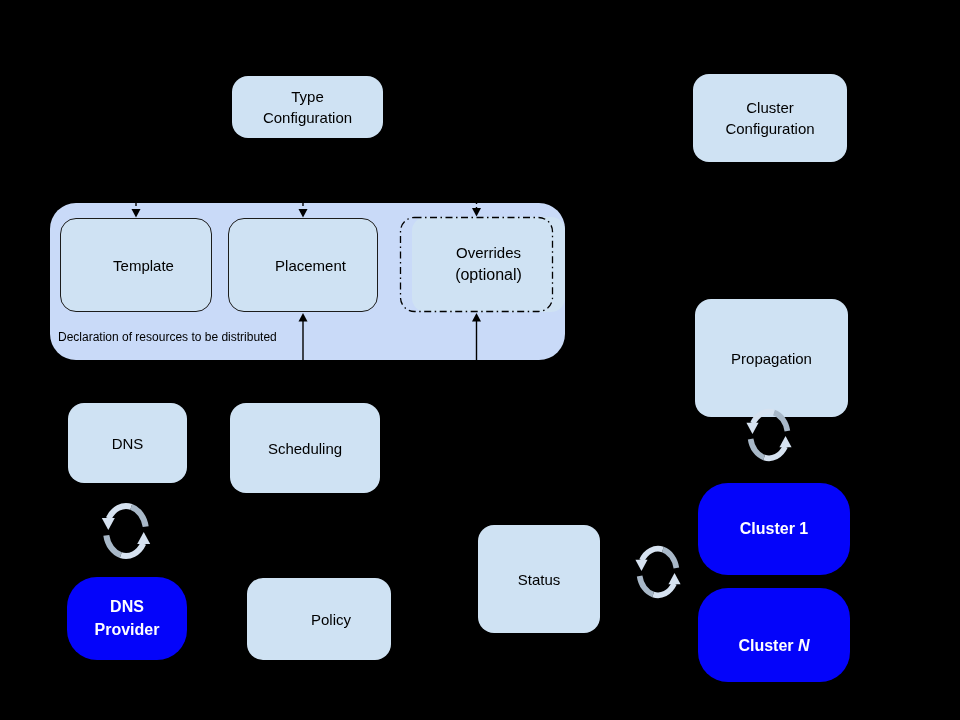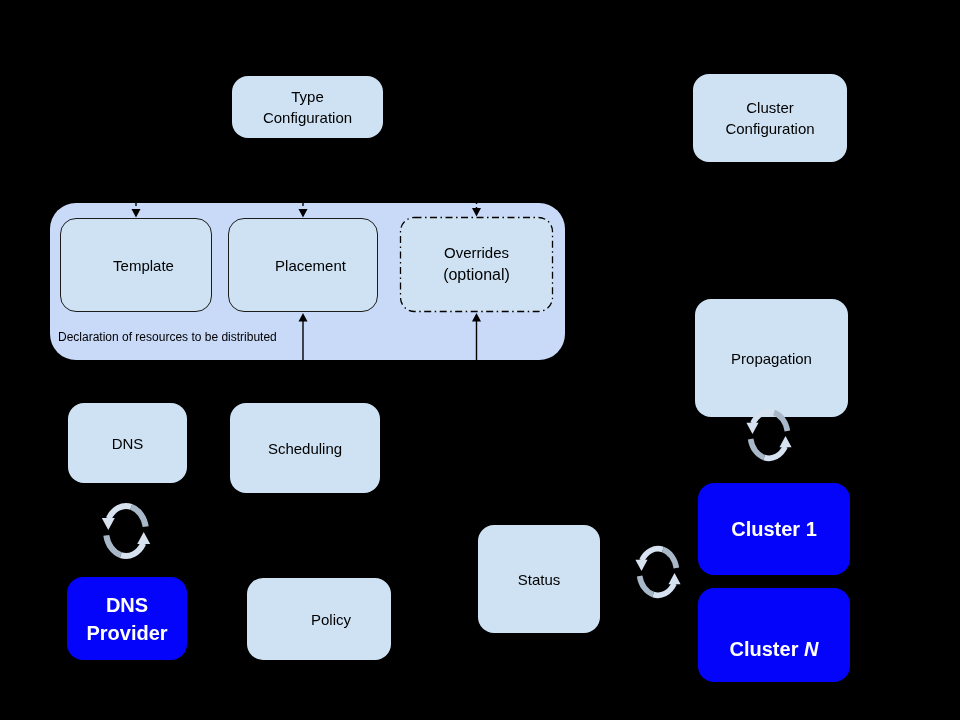--- a/index.html
+++ b/index.html
@@ -6,21 +6,21 @@
   .canvas{
     position:relative;width:960px;height:720px;background:#000;
     font-family:"Liberation Sans", sans-serif;overflow:hidden;
   }
   .node{
     position:absolute;display:flex;align-items:center;justify-content:center;
     text-align:center;background:#cfe2f3;color:#000;border-radius:16px;
     font-size:15px;line-height:1.4;white-space:pre-line;
   }
   .node.bordered{border:1px solid #1c1c1c;box-sizing:border-box;padding-left:15px;}
-  .node.blue{background:#0404fa;color:#fff;font-weight:bold;font-size:20px;}
+  .node.blue{background:#0404fa;color:#fff;font-weight:bold;font-size:16px;border-radius:30px;}
   .group-box{
     position:absolute;background:#c9daf8;border-radius:26px;
   }
   .caption{
     position:absolute;color:#000;font-size:12px;white-space:nowrap;
   }
   .overrides-inner{display:flex;flex-direction:column;align-items:center;}
   .overrides-sub{font-size:16px;margin-top:1px;}
   .overlay{position:absolute;left:0;top:0;pointer-events:none;}
   .overlay line.dash{stroke:#000;stroke-width:1.4;stroke-dasharray:4 3;}
@@ -41,21 +41,21 @@
   <div class="group-box" style="left:50px;top:203px;width:515px;height:157px;"></div>
   <div class="caption" style="left:58px;top:330px;">Declaration of resources to be distributed</div>
 
   <div class="node" style="left:232px;top:76px;width:151px;height:62px;">Type
 Configuration</div>
   <div class="node" style="left:693px;top:74px;width:154px;height:88px;">Cluster
 Configuration</div>
 
   <div class="node bordered" style="left:60px;top:218px;width:152px;height:94px;">Template</div>
   <div class="node bordered" style="left:228px;top:218px;width:150px;height:94px;">Placement</div>
-  <div class="node" style="left:400px;top:217px;width:153px;height:95px;border-radius:14px;">
+  <div class="node" style="left:412px;top:217px;width:153px;height:95px;border-radius:14px;">
     <div class="overrides-inner">
       <span>Overrides</span>
       <span class="overrides-sub">(optional)</span>
     </div>
   </div>
 
   <div class="node" style="left:68px;top:403px;width:119px;height:80px;">DNS</div>
   <div class="node" style="left:230px;top:403px;width:150px;height:90px;">Scheduling</div>
   <div class="node blue" style="left:67px;top:577px;width:120px;height:83px;">DNS
 Provider</div>

